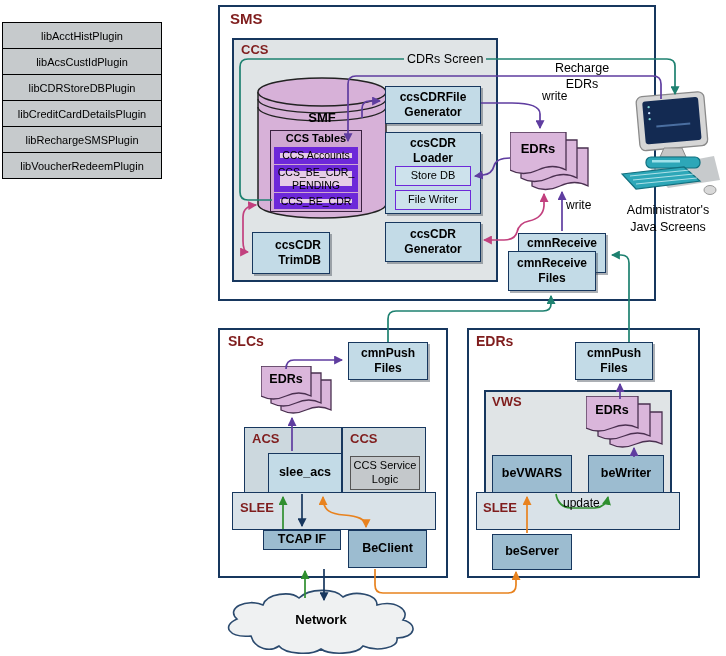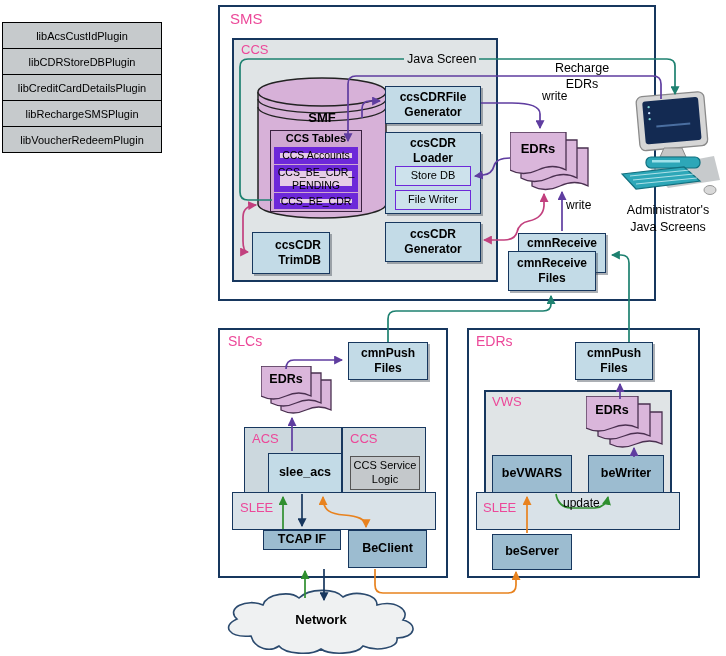--- a/index.html
+++ b/index.html
@@ -2,21 +2,21 @@
 <html><head>
 <meta charset="utf-8">
 <style>
   html,body{margin:0;padding:0;background:#fff;}
   body{width:726px;height:656px;position:relative;overflow:hidden;
        font-family:"Liberation Sans","DejaVu Sans",sans-serif;color:#000;}
   .abs{position:absolute;box-sizing:border-box;}
   
   .frame{border:2px solid #17375e;background:#fff;}
   .panel{border:2px solid #17375e;background:#e0e4e6;}
-  .frame-title{font-weight:normal;color:#ec4899;}
+  .frame-title{font-weight:bold;color:#7f1d1d;}
   
   .comp{border:1.5px solid #17375e;background:#c3dbe7;display:flex;align-items:center;
         justify-content:center;text-align:center;font-weight:bold;font-size:12px;line-height:1.25;}
   .comp.shadow{box-shadow:2px 2px 0 rgba(70,80,90,.45);}
   .medblue{background:#9cbcd0;}
   .graybox{background:#c4c8cb;border:1px solid #555;font-weight:normal;font-size:11px;}
   .innerbox{background:#cde2ec;border:1px solid #6d28d9;font-weight:normal;font-size:11px;}
   .subpanel{border:1.5px solid #17375e;background:#ccd8de;}
   .sleebar{border:1.5px solid #17375e;background:#d9e2e8;}
   
@@ -27,20 +27,21 @@
          justify-content:center;text-align:center;font-size:10.5px;line-height:1.2;}
   
   .lbl{font-size:12px;line-height:1.2;}
   .ctr{text-align:center;}
   svg{display:block;}
 </style>
 </head>
 <body>
 
 <div class="abs" style="left:2px;top:23px;">
+  <div class="plugin">libAcctHistPlugin</div>
   <div class="plugin">libAcsCustIdPlugin</div>
   <div class="plugin">libCDRStoreDBPlugin</div>
   <div class="plugin">libCreditCardDetailsPlugin</div>
   <div class="plugin">libRechargeSMSPlugin</div>
   <div class="plugin">libVoucherRedeemPlugin</div>
 </div>
 
 <div class="abs frame" style="left:218px;top:5px;width:438px;height:296px;"></div>
 <div class="abs frame-title" style="left:230px;top:10px;font-size:15px;">SMS</div>
 
@@ -251,17 +252,17 @@
 
     <path stroke="#2f8f2f" marker-end="url(#m-green)" d="M305,598 L305,571"></path>
     <path stroke="#2f8f2f" marker-end="url(#m-green)" d="M283,529 L283,497"></path>
     <path stroke="#2f8f2f" marker-end="url(#m-green)" d="M556,494 Q558,507 571,508 L595,508 Q606,507 608,497"></path>
 
     <path stroke="#17375e" marker-end="url(#m-navy)" d="M302,494 L302,526"></path>
     <path stroke="#17375e" marker-end="url(#m-navy)" d="M324,569 L324,600"></path>
   </g>
 </svg>
 
-<div class="abs lbl" style="left:404px;top:52px;z-index:60;background:#e0e4e6;padding:0 3px;font-size:12.5px;">Java Screen</div>
+<div class="abs lbl" style="left:404px;top:52px;z-index:60;background:#e0e4e6;padding:0 3px;font-size:12.5px;">CDRs Screen</div>
 <div class="abs lbl ctr" style="left:548px;top:60px;width:68px;z-index:60;font-size:12.5px;line-height:16px;">Recharge EDRs</div>
 <div class="abs lbl" style="left:542px;top:89px;z-index:60;">write</div>
 <div class="abs lbl" style="left:566px;top:198px;z-index:60;">write</div>
 <div class="abs lbl" style="left:563px;top:496px;z-index:60;">update</div>
 
 </body></html>

